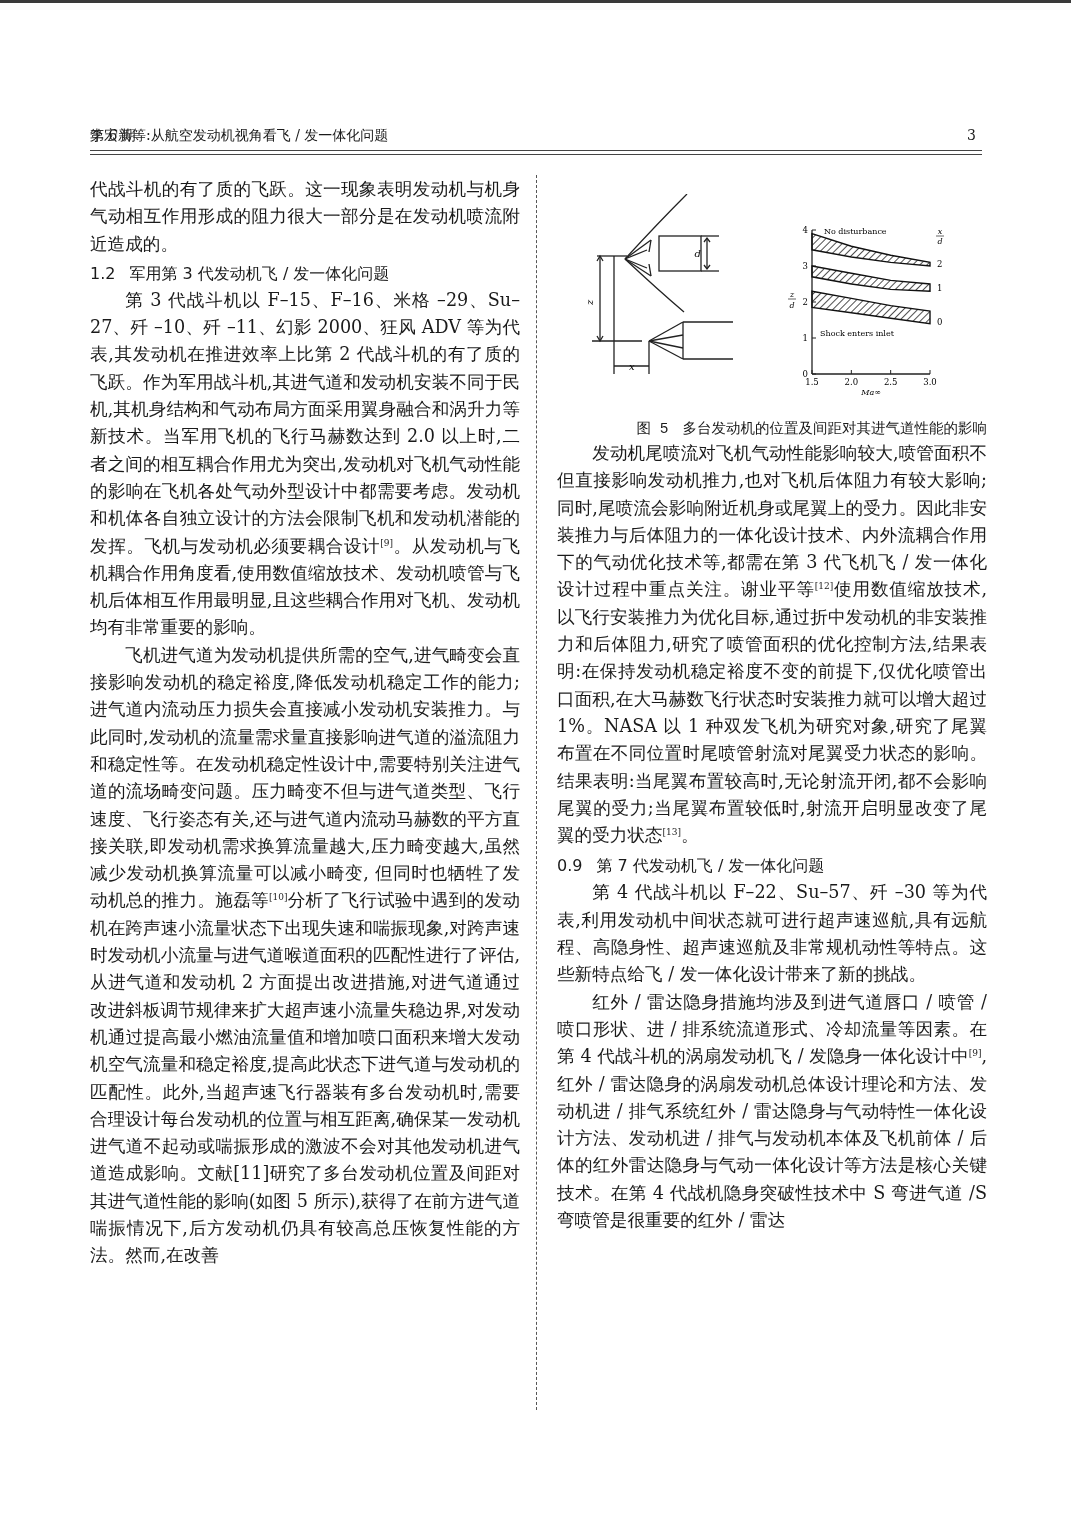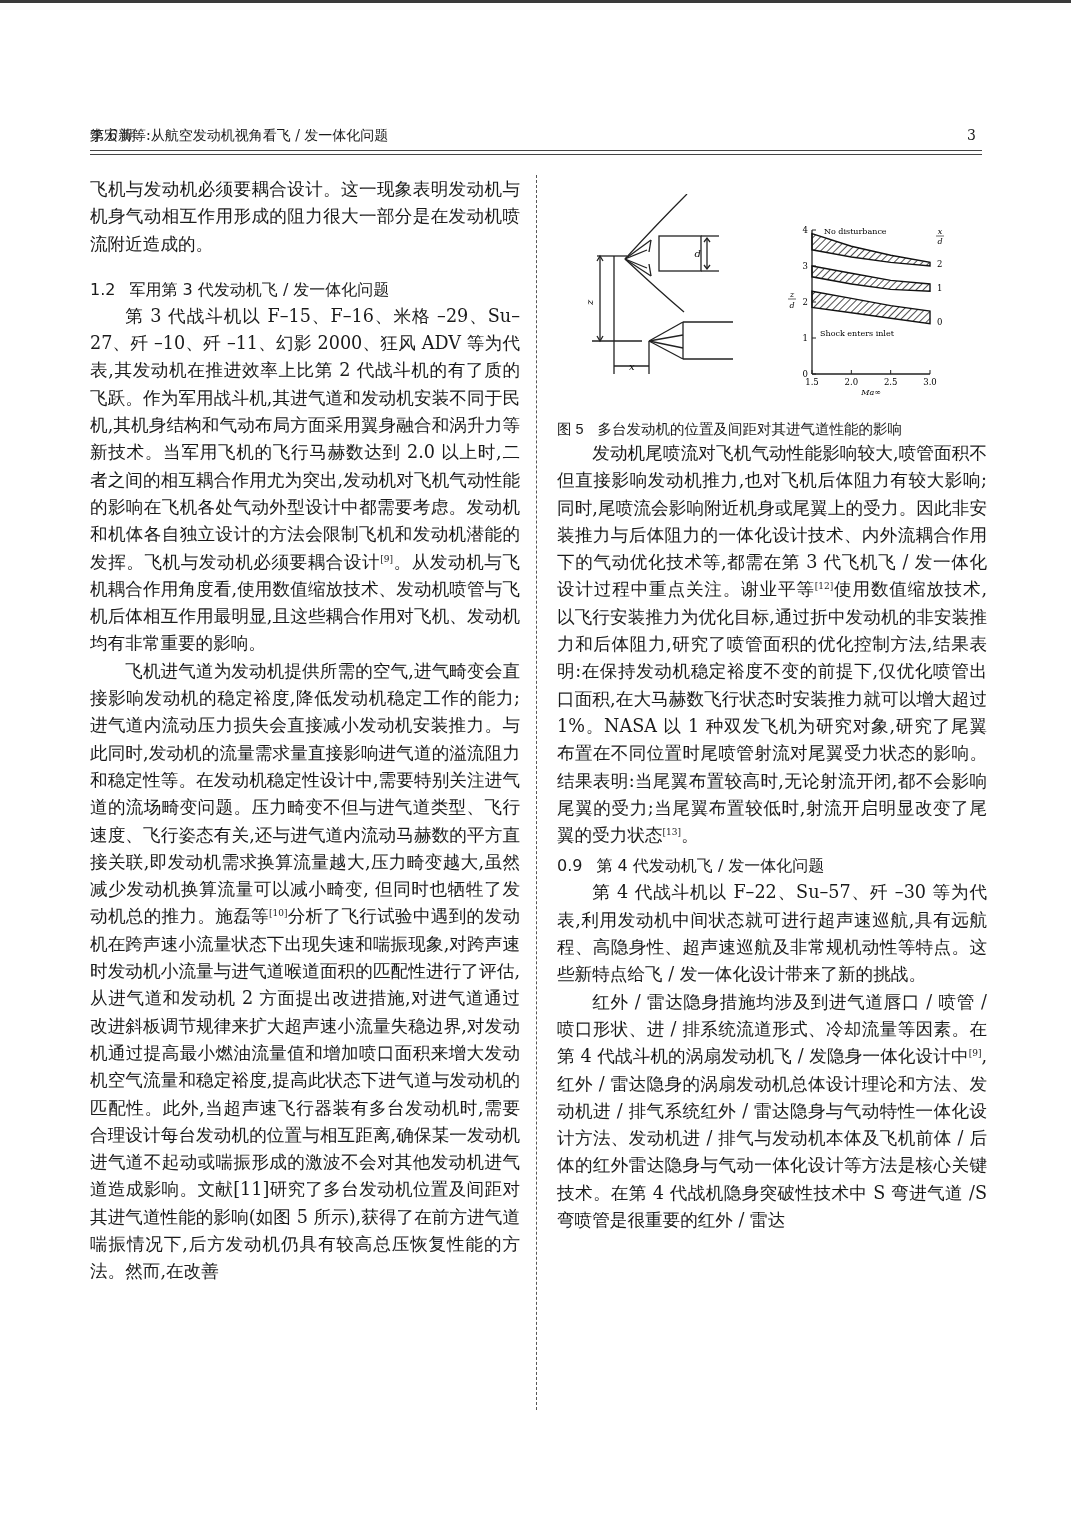--- a/index.html
+++ b/index.html
@@ -16,42 +16,42 @@
   .col { position: absolute; width: 430px; font-size: 17.6px; line-height: 27.3px; text-align: justify; }
   .col-left { left: 90px; top: 176px; }
   .col-right { left: 557px; top: 176px; }
   .col p { margin: 0; }
   .indent { text-indent: 2em; }
   .sec { font-family: "DejaVu Sans", "Liberation Sans", sans-serif; font-size: 16px; margin: 0; }
   .sec .num { margin-right: 14px; }
   sup { font-size: 9px; line-height: 0; vertical-align: 6px; }
   .figure { position: relative; height: 232px; margin: 10px 0 0 0; }
   .figure svg { position: absolute; left: 30px; top: 8px; }
-  .caption { font-family: Liberation Sans, sans-serif; font-size: 14.5px;
-             text-align: left; margin: 0 0 14px 0; line-height: 22px; }
+  .caption { font-family: Liberation Mono, monospace; font-size: 14.5px;
+             text-align: right; margin: 0 0 14px 0; line-height: 22px; }
   .caption .num { margin-right: 14px; }
 </style>
 </head>
 <body>
 
 <div class="topbar"></div>
 
 <div class="header">
   <span class="left">第 6 期</span>
   <span class="center">李宏新等:从航空发动机视角看飞 / 发一体化问题</span>
   <span class="right">3</span>
 </div>
 <div class="rule1"></div>
 <div class="rule2"></div>
 
 <div class="divider"></div>
 
 <div class="col col-left">
-  <p>飞机与发动机必须要耦合设计。这一现象表明发动机与机身气动相互作用形成的阻力很大一部分是在发动机喷流附近造成的。</p>
-  <p class="sec" style="margin-top:18px;margin-bottom:0;line-height:27px;">
+  <p>代战斗机的有了质的飞跃。这一现象表明发动机与机身气动相互作用形成的阻力很大一部分是在发动机喷流附近造成的。</p>
+  <p class="sec" style="margin-top:2px;margin-bottom:0;line-height:27px;">
     <span class="num">1.2</span><span>军用第 3 代发动机飞 / 发一体化问题</span>
   </p>
   <p class="indent"><span>第 3 代战斗机以 F–15、F–16、米格 –29、Su–27、歼 –10、歼 –11、幻影 2000、狂风 ADV 等为代表,其发动机在推进效率上比第 2 代战斗机的有了质的飞跃。作为军用战斗机,其进气道和发动机安装不同于民机,其机身结构和气动布局方面采用翼身融合和涡升力等新技术。当军用飞机的飞行马赫数达到 2.0 以上时,二者之间的相互耦合作用尤为突出,发动机对飞机气动性能的影响在飞机各处气动外型设计中都需要考虑。发动机和机体各自独立设计的方法会限制飞机和发动机潜能的发挥。飞机与发动机必须要耦合设计</span><sup>[9]</sup><span>。从发动机与飞机耦合作用角度看,使用数值缩放技术、发动机喷管与飞机后体相互作用最明显,且这些耦合作用对飞机、发动机均有非常重要的影响。</span></p>
   <p class="indent"><span>飞机进气道为发动机提供所需的空气,进气畸变会直接影响发动机的稳定裕度,降低发动机稳定工作的能力;进气道内流动压力损失会直接减小发动机安装推力。与此同时,发动机的流量需求量直接影响进气道的溢流阻力和稳定性等。在发动机稳定性设计中,需要特别关注进气道的流场畸变问题。压力畸变不但与进气道类型、飞行速度、飞行姿态有关,还与进气道内流动马赫数的平方直接关联,即发动机需求换算流量越大,压力畸变越大,虽然减少发动机换算流量可以减小畸变, 但同时也牺牲了发动机总的推力。施磊等</span><sup>[10]</sup><span>分析了飞行试验中遇到的发动机在跨声速小流量状态下出现失速和喘振现象,对跨声速时发动机小流量与进气道喉道面积的匹配性进行了评估,从进气道和发动机 2 方面提出改进措施,对进气道通过改进斜板调节规律来扩大超声速小流量失稳边界,对发动机通过提高最小燃油流量值和增加喷口面积来增大发动机空气流量和稳定裕度,提高此状态下进气道与发动机的匹配性。此外,当超声速飞行器装有多台发动机时,需要合理设计每台发动机的位置与相互距离,确保某一发动机进气道不起动或喘振形成的激波不会对其他发动机进气道造成影响。文献[11]研究了多台发动机位置及间距对其进气道性能的影响(如图 5 所示),获得了在前方进气道喘振情况下,后方发动机仍具有较高总压恢复性能的方法。然而,在改善</span></p>
 </div>
 
 <div class="col col-right">
 
   <div class="figure">
     <svg width="400" height="220" viewBox="0 0 400 220">
@@ -135,17 +135,17 @@
         </g>
     </svg>
   </div>
 
   <p class="caption">
     <span class="num">图 5</span><span>多台发动机的位置及间距对其进气道性能的影响</span>
   </p>
 
   <p class="indent"><span>发动机尾喷流对飞机气动性能影响较大,喷管面积不但直接影响发动机推力,也对飞机后体阻力有较大影响;同时,尾喷流会影响附近机身或尾翼上的受力。因此非安装推力与后体阻力的一体化设计技术、内外流耦合作用下的气动优化技术等,都需在第 3 代飞机飞 / 发一体化设计过程中重点关注。谢业平等</span><sup>[12]</sup><span>使用数值缩放技术, 以飞行安装推力为优化目标,通过折中发动机的非安装推力和后体阻力,研究了喷管面积的优化控制方法,结果表明:在保持发动机稳定裕度不变的前提下,仅优化喷管出口面积,在大马赫数飞行状态时安装推力就可以增大超过 1%。NASA 以 1 种双发飞机为研究对象,研究了尾翼布置在不同位置时尾喷管射流对尾翼受力状态的影响。结果表明:当尾翼布置较高时,无论射流开闭,都不会影响尾翼的受力;当尾翼布置较低时,射流开启明显改变了尾翼的受力状态</span><sup>[13]</sup><span>。</span></p>
   <p class="sec" style="margin-top:3px;line-height:27px;">
-    <span class="num">0.9</span><span>第 4 代发动机飞 / 发一体化问题</span>
+    <span class="num">0.9</span><span>第 7 代发动机飞 / 发一体化问题</span>
   </p>
   <p class="indent">第 4 代战斗机以 F–22、Su–57、歼 –30 等为代表,利用发动机中间状态就可进行超声速巡航,具有远航程、高隐身性、超声速巡航及非常规机动性等特点。这些新特点给飞 / 发一体化设计带来了新的挑战。</p>
   <p class="indent"><span>红外 / 雷达隐身措施均涉及到进气道唇口 / 喷管 / 喷口形状、进 / 排系统流道形式、冷却流量等因素。在第 4 代战斗机的涡扇发动机飞 / 发隐身一体化设计中</span><sup>[9]</sup><span>,红外 / 雷达隐身的涡扇发动机总体设计理论和方法、发动机进 / 排气系统红外 / 雷达隐身与气动特性一体化设计方法、发动机进 / 排气与发动机本体及飞机前体 / 后体的红外雷达隐身与气动一体化设计等方法是核心关键技术。在第 4 代战机隐身突破性技术中 S 弯进气道 /S 弯喷管是很重要的红外 / 雷达</span></p>
 </div>
 
 </body></html>

